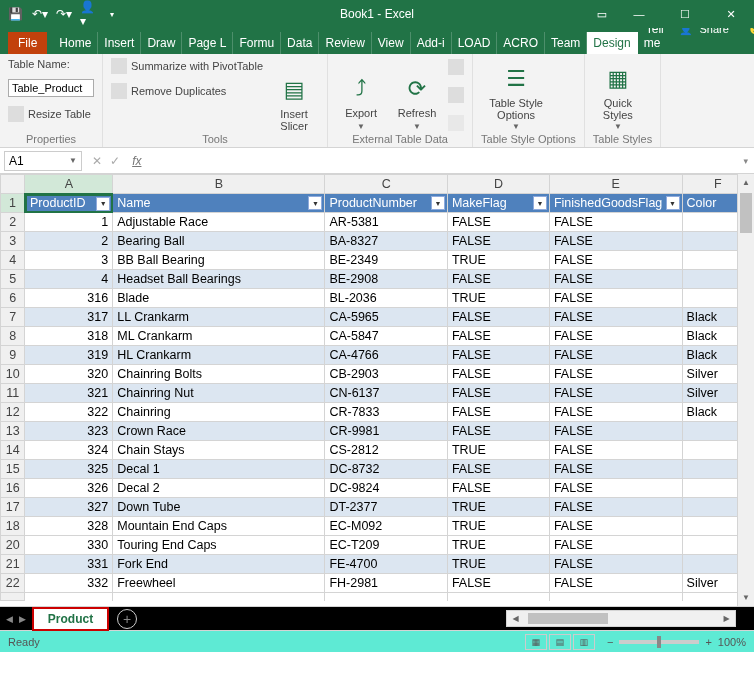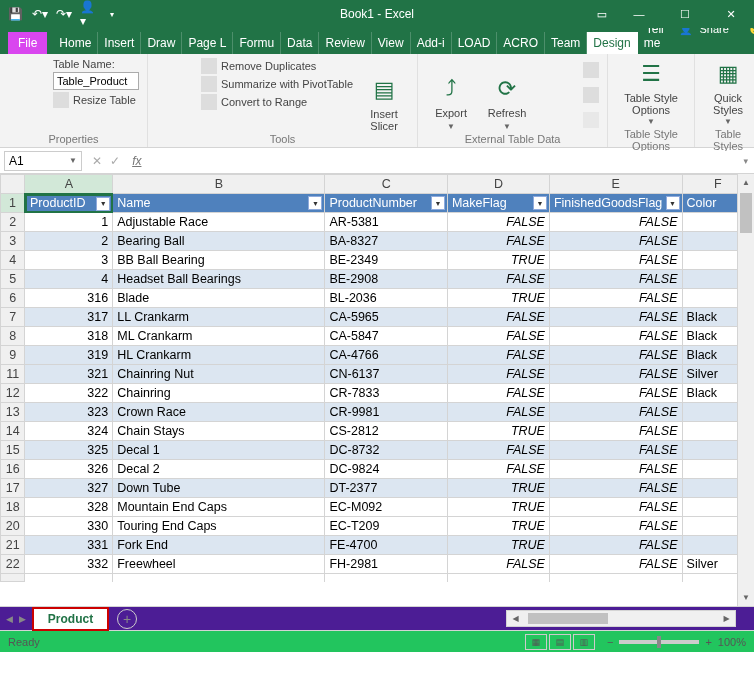--- a/index.html
+++ b/index.html
@@ -11,32 +11,32 @@
 .titlebar .qat span { width: 16px; height: 16px; display: flex; align-items: center; justify-content: center; }
 .titlebar .title { position: absolute; left: 50%; transform: translateX(-50%); }
 .titlebar .winbtns { margin-left: auto; display: flex; }
 .titlebar .winbtns .wb { width: 46px; height: 28px; display: flex; align-items: center; justify-content: center; font-size: 11px; }
 .titlebar .winbtns .wb.ribbonopt { width: 28px; }
 .smile { margin-right: 10px; font-size: 16px; color: #fdd835; }
 
 
 .ribbontabs { height: 26px; background: #217346; display: flex; align-items: flex-end; color: #fff; font-size: 12px; padding-left: 8px; }
 .ribbontabs .tab { padding: 4px 6px; border-right: 1px solid rgba(255,255,255,0.2); cursor: pointer; white-space: nowrap; }
-.ribbontabs .tab.file { background: #d946ef; border-right: none; padding: 4px 10px; margin-right: 6px; }
+.ribbontabs .tab.file { background: #c2410c; border-right: none; padding: 4px 10px; margin-right: 6px; }
 .ribbontabs .tab.active { background: #fff; color: #217346; }
 .ribbontabs .tellshare { display: flex; align-items: center; gap: 12px; margin-left: 4px; }
 .ribbontabs .tellshare span { border: none; padding: 4px 2px; }
 .share-btn { display: flex; align-items: center; gap: 4px; border: 1px solid rgba(255,255,255,0.4); padding: 2px 8px; border-radius: 2px; font-size: 11px;}
 
 
 .ribbon { height: 94px; background: #f3f3f3; border-bottom: 1px solid #d4d4d4; display: flex; font-size: 11px; color: #444; }
 .group { border-right: 1px solid #e0e0e0; padding: 4px 8px 2px 8px; display: flex; flex-direction: column; }
 .group .body { flex: 1; display: flex; gap: 6px; }
 .group .label { text-align: center; color: #777; font-size: 11px; padding-top: 1px; }
-.group .vcol { display: flex; flex-direction: column; gap: 2px; margin-left: 45px; }
+.group .vcol { display: flex; flex-direction: column; gap: 9px; }
 .group .vcol .row { display: flex; align-items: center; gap: 4px; white-space: nowrap; }
 .tablename-input { width: 86px; height: 18px; border: 1px solid #ababab; background: #fff; font-size: 11px; padding: 0 3px; }
 .bigbtn { display: flex; flex-direction: column; align-items: center; justify-content: flex-end; gap: 2px; width: 50px; text-align: center; line-height: 1.1; }
 .bigbtn .ico { width: 32px; height: 32px; display: flex; align-items: center; justify-content: center; font-size: 22px; color: #217346; }
 .bigbtn .dd { font-size: 8px; color: #666; }
 .smallico { width: 16px; height: 16px; background: #ddd; display: inline-block; }
 
 
 .formulabar { height: 26px; border-bottom: 1px solid #d4d4d4; display: flex; align-items: center; font-size: 12px; background: #fff; }
 .namebox { width: 78px; height: 20px; border: 1px solid #ccc; margin: 0 4px; display: flex; align-items: center; padding: 0 4px; }
@@ -51,40 +51,40 @@
 .grid th, .grid td { border: 1px solid #d4d4d4; height: 19px; padding: 0 4px; overflow: hidden; white-space: nowrap; }
 .grid .corner { width: 24px; background: #f0f0f0; }
 .grid .colhdr { background: #f0f0f0; text-align: center; font-weight: normal; color: #444; }
 .grid .colhdr.sel { background: #d2e8d8; border-bottom: 2px solid #217346; }
 .grid .rowhdr { width: 24px; background: #f0f0f0; text-align: center; font-weight: normal; color: #444; }
 .grid .rowhdr.sel { background: #d2e8d8; border-right: 2px solid #217346; }
 .hdrcell { background: #4f81bd; color: #fff; position: relative; padding-right: 18px !important; font-weight: normal; }
 .hdrcell.selhdr { outline: 2px solid #217346; outline-offset: -2px; }
 .hdrcell .filter { position: absolute; right: 2px; top: 2px; width: 14px; height: 14px; background: #fff; border: 1px solid #8faadc; display: flex; align-items: center; justify-content: center; font-size: 7px; color: #333; }
 .datacell-a { text-align: right; }
-.datacell-c, .datacell-d, .datacell-e { text-align: right; font-style: italic; }
+.datacell-c, .datacell-d, .datacell-e { text-align: left; }
 .grid tr.band td { background: #dce6f1; }
 .grid tr.noband td { background: #fff; }
 .scrollbar-v { position: absolute; right: 0; top: 0; width: 17px; height: 100%; background: #f0f0f0; border-left: 1px solid #d4d4d4; }
 .scrollbar-v .arrow { height: 17px; display:flex; align-items:center; justify-content:center; font-size:8px; color:#666; }
 .scrollbar-v .thumb { position: absolute; top: 19px; left: 2px; right: 2px; height: 40px; background: #c1c1c1; }
 .truncated-row td { border-bottom: none; height: 8px; }
 
 
-.sheettabs { height: 24px; border-top: 1px solid #d4d4d4; display: flex; align-items: center; font-size: 12px; background: #4c1d95; }
+.sheettabs { height: 24px; border-top: 1px solid #d4d4d4; display: flex; align-items: center; font-size: 12px; background: #000000; }
 .sheettabs .nav { padding: 0 6px; color: #888; font-size: 9px; display: flex; gap: 6px; }
 .sheettabs .tab { padding: 3px 14px; border: 2px solid #c00; color: #217346; font-weight: bold; background: #fff; }
 .sheettabs .add { width: 20px; height: 20px; border: 1px solid #ccc; border-radius: 10px; display: flex; align-items: center; justify-content: center; color: #888; margin-left: 8px; font-size: 14px; }
 .sheettabs .hscroll { margin-left: auto; width: 230px; height: 17px; background: #f0f0f0; border: 1px solid #d4d4d4; position: relative; margin-right: 18px; display:flex; }
 .sheettabs .hscroll .arrow { width:17px; display:flex; align-items:center; justify-content:center; font-size:8px; color:#666;}
 .sheettabs .hscroll .track { flex:1; position:relative; }
 .sheettabs .hscroll .thumb { position:absolute; left:4px; top:2px; height:11px; width:80px; background:#c1c1c1; }
 
 
-.statusbar { height: 22px; background: #22c55e; border-top: 1px solid #d4d4d4; display: flex; align-items: center; font-size: 11px; color: #555; padding: 0 8px; }
+.statusbar { height: 22px; background: #5eead4; border-top: 1px solid #d4d4d4; display: flex; align-items: center; font-size: 11px; color: #555; padding: 0 8px; }
 .statusbar .views { margin-left: auto; display: flex; gap: 2px; }
 .statusbar .views .v { width: 22px; height: 16px; border: 1px solid #ccc; display:flex; align-items:center; justify-content:center; font-size:9px; }
 .statusbar .zoom { display: flex; align-items: center; gap: 6px; margin-left: 12px; }
 .statusbar .zoom .slider { width: 80px; height: 4px; background: #ccc; position: relative; }
 .statusbar .zoom .slider .knob { position: absolute; left: 38px; top: -4px; width: 4px; height: 12px; background: #888; }
 </style>
 </head>
 <body>
 
 <div class="titlebar">
@@ -138,29 +138,25 @@
           </div>
     </div>
       </div>
     <div class="label">Properties</div>
   </div>
   <div class="group">
     <div class="body">
       <div class="vcol">
         <div class="row">
             <span class="smallico"></span>
-            <span>Remove Duplicates</span>
-          </div>
-        <div class="row">
-            <span class="smallico"></span>
             <span>Summarize with PivotTable</span>
           </div>
         <div class="row">
             <span class="smallico"></span>
-            <span>Convert to Range</span>
+            <span>Remove Duplicates</span>
           </div>
       </div>
       <div class="bigbtn">
           <div class="ico">▤</div>
           <div style="white-space:pre-line;">Insert
 Slicer</div>
         </div>
     </div>
     <div class="label">Tools</div>
   </div>
@@ -317,20 +313,29 @@
         </tr>
         <tr class="band">
           <th class="rowhdr">9</th>
     <td class="datacell-a">319</td>
     <td>HL Crankarm</td>
     <td>CA-4766</td>
     <td class="datacell-d">FALSE</td>
     <td class="datacell-e">FALSE</td>
     <td>Black</td>
         </tr>
+        <tr class="noband">
+          <th class="rowhdr">10</th>
+    <td class="datacell-a">320</td>
+    <td>Chainring Bolts</td>
+    <td>CB-2903</td>
+    <td class="datacell-d">FALSE</td>
+    <td class="datacell-e">FALSE</td>
+    <td>Silver</td>
+        </tr>
         <tr class="band">
           <th class="rowhdr">11</th>
     <td class="datacell-a">321</td>
     <td>Chainring Nut</td>
     <td>CN-6137</td>
     <td class="datacell-d">FALSE</td>
     <td class="datacell-e">FALSE</td>
     <td>Silver</td>
         </tr>
         <tr class="noband">

